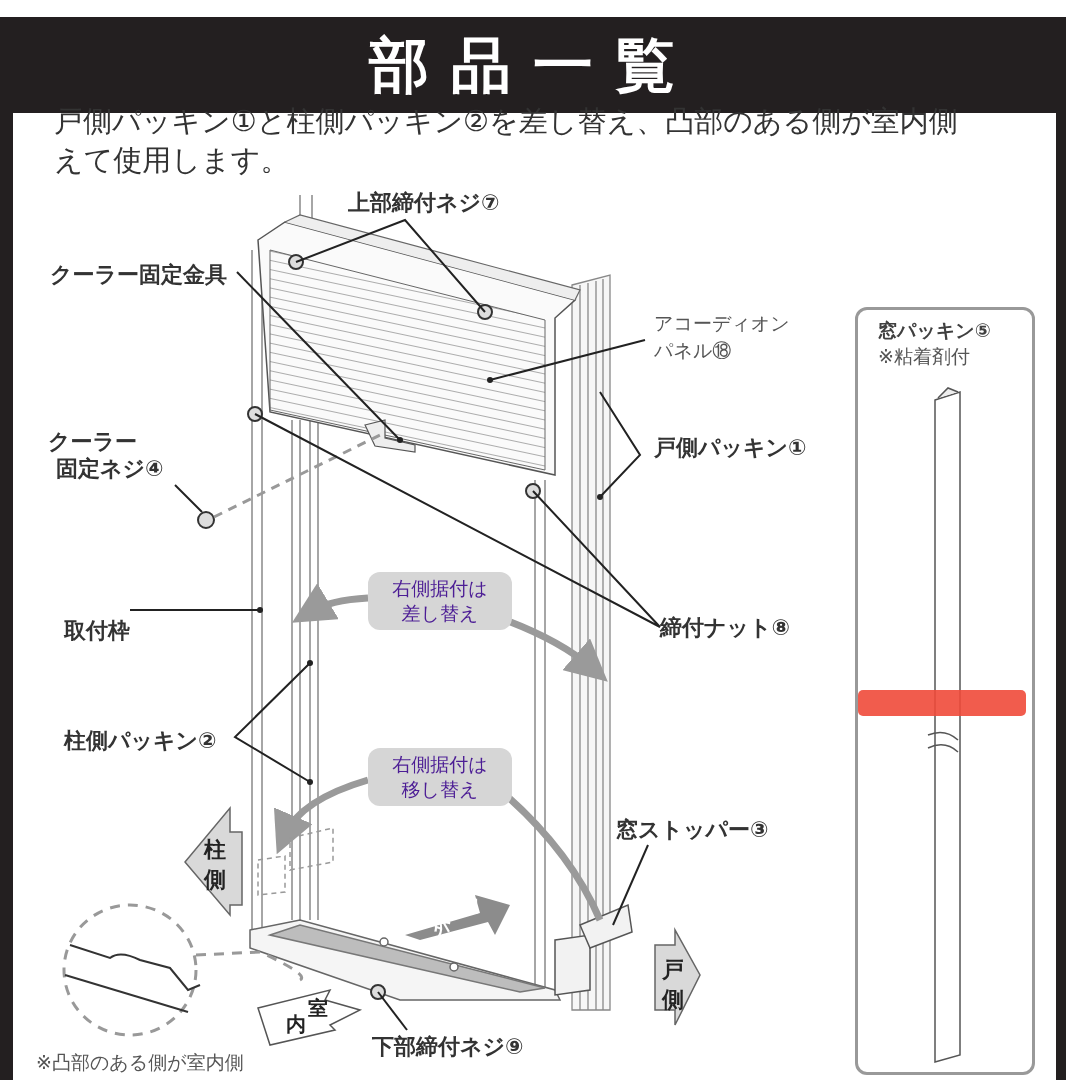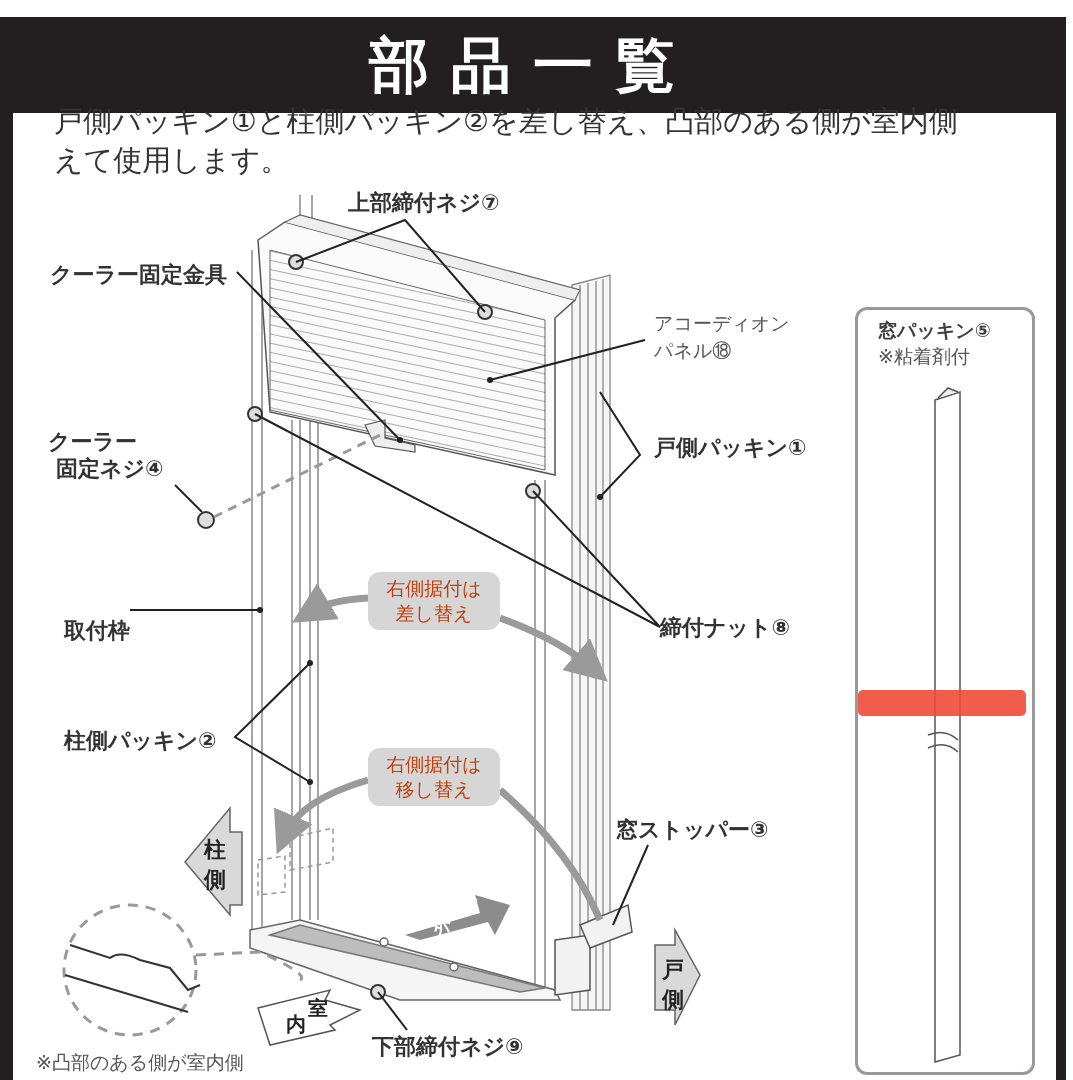--- a/index.html
+++ b/index.html
@@ -9,22 +9,22 @@
            border-left:13px solid #231f20; border-right:10px solid #231f20; box-sizing:border-box; }
   .header { position:absolute; left:0; top:17px; width:1066px; height:96px; background:#231f20;
             display:flex; align-items:center; justify-content:center; }
   .header-title { color:#fff; font-size:60px; font-weight:bold; letter-spacing:22px; line-height:1; }
   .intro { position:absolute; left:24px; top:102px; width:1030px; font-size:29px; line-height:39px; color:#333; }
   .intro .bullet { display:inline-block; width:24px; height:24px; background:#231f20; margin-right:6px; vertical-align:-2px; }
   .intro .line2, .intro .line3 { padding-left:30px; }
   svg.diagram { position:absolute; left:0; top:0; }
   .lbl { position:absolute; font-size:22px; font-weight:bold; color:#333; white-space:nowrap; line-height:26px; }
   .lbl-light { position:absolute; font-size:19px; color:#555; white-space:nowrap; line-height:24px; }
-  .bubble { position:absolute; background:#d6d6d6; border-radius:12px; color:#c2410c; font-size:19px;
-            text-align:center; line-height:25px; padding:4px 10px; }
+  .bubble { position:absolute; background:#d6d6d6; border-radius:12px; color:#4c1d95; font-size:19px;
+            text-align:center; line-height:25px; padding:4px 16px; }
   .dir-text { position:absolute; font-size:22px; font-weight:bold; color:#222; line-height:28px; }
   .inset-box { position:absolute; left:855px; top:307px; width:180px; height:768px;
                border:3px solid #999; border-radius:12px; box-sizing:border-box; }
   .inset-title { position:absolute; left:878px; top:318px; font-size:19px; font-weight:bold; color:#404040; }
   .inset-sub { position:absolute; left:878px; top:344px; font-size:19px; color:#555; }
   .note { position:absolute; left:36px; top:1050px; font-size:19px; color:#555; }
 </style>
 </head>
 <body>
 

